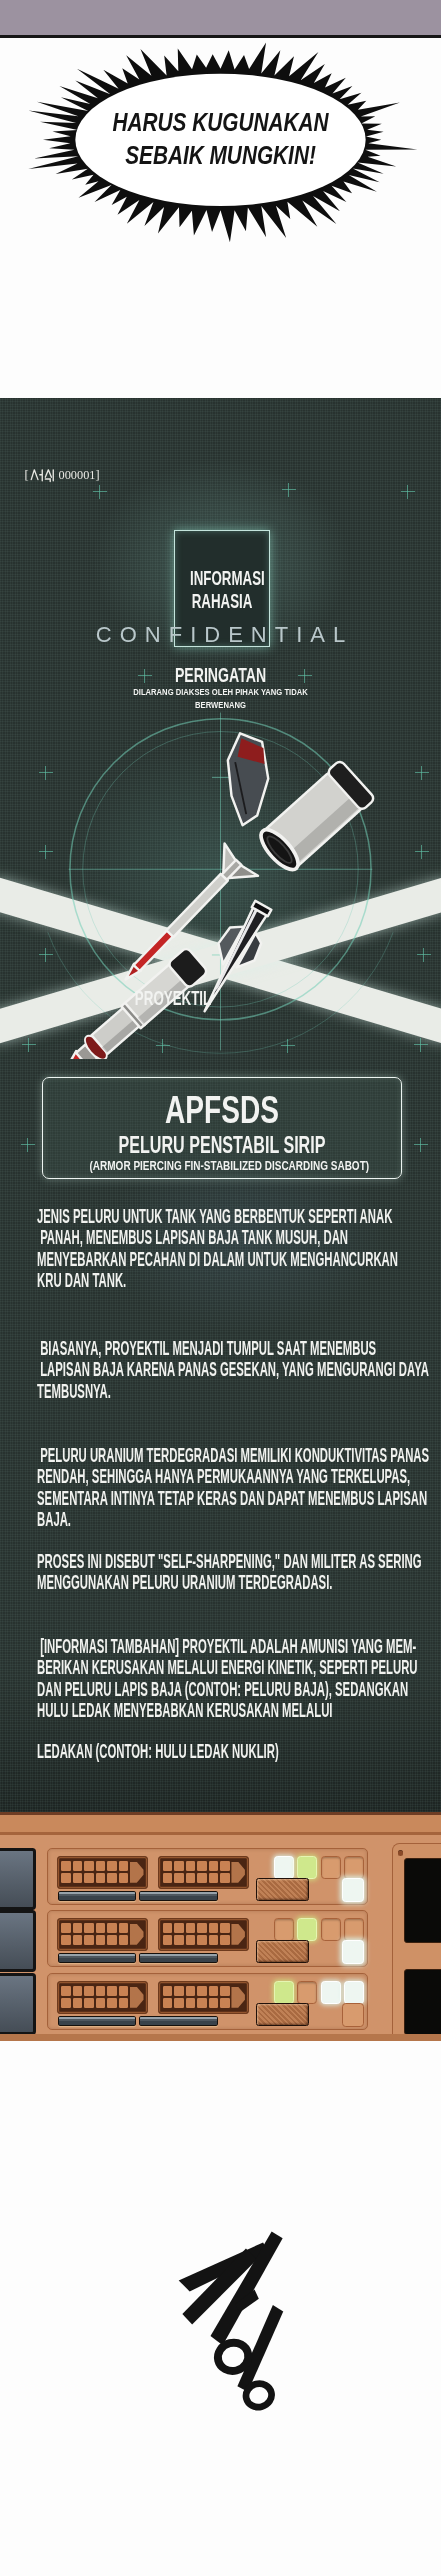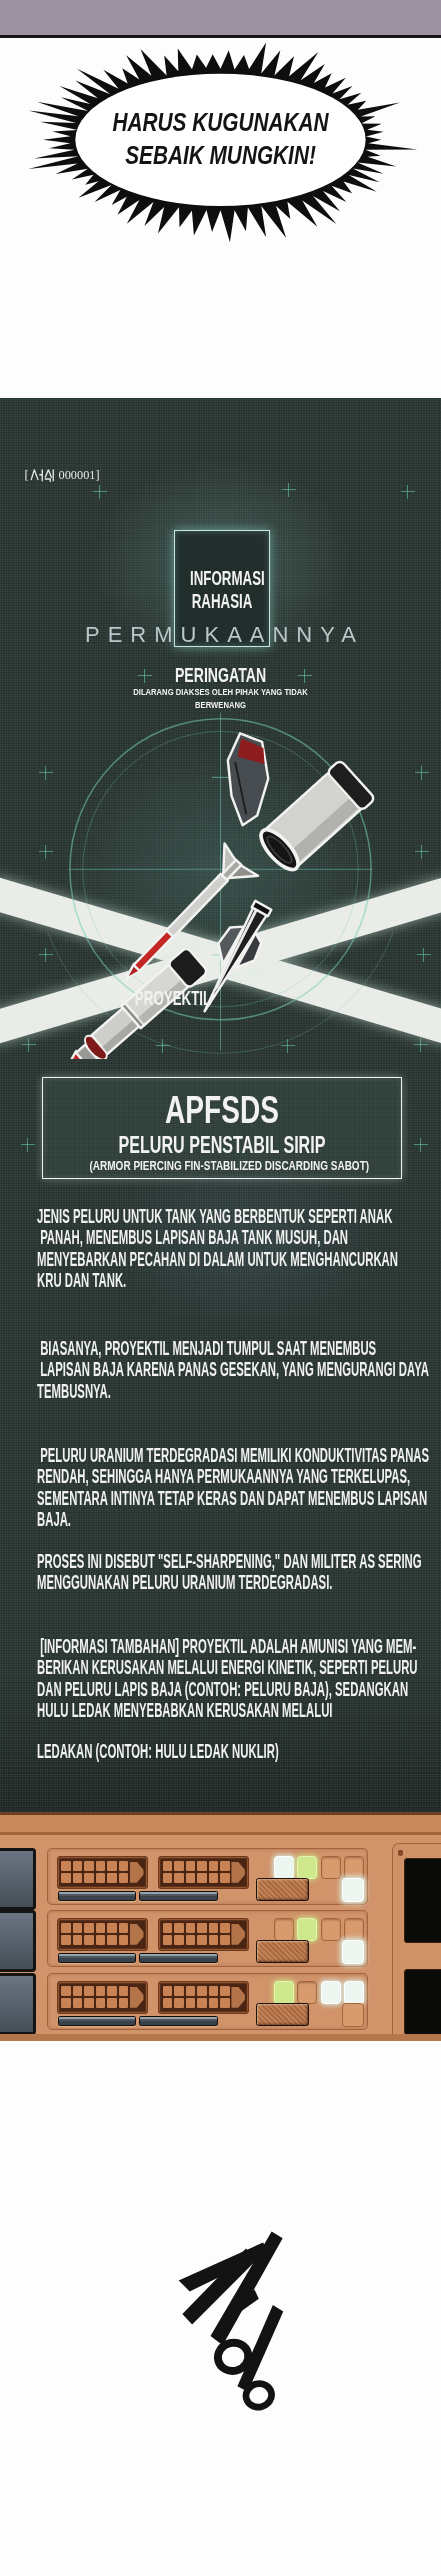--- a/index.html
+++ b/index.html
@@ -26,21 +26,21 @@
   .ribbon{left:-18.4px;top:546px;width:478px;height:33px;background:#e9ece7;
           box-shadow:0 0 12.3px rgba(215,240,232,0.55);}
   #center-square{left:174px;top:505px;width:94px;height:115px;background:#222e2c;
       border:1.2px solid rgba(205,238,230,0.95);
       box-shadow:0 0 9.8px rgba(150,225,205,0.55), inset 0 0 7.4px rgba(150,225,205,0.3);margin-top:25px;}
   #confidential{left:0;top:622px;width:441px;text-align:center;color:#b9c7ca;font-size:22px;
                 font-weight:400;letter-spacing:8px;text-indent:8px;}
   .plus{position:absolute;width:13.5px;height:13.5px;}
   .plus::before{content:"";position:absolute;left:6.1px;top:0;width:1.2px;height:13.5px;background:rgba(95,190,165,0.65);}
   .plus::after{content:"";position:absolute;left:0;top:6.1px;width:13.5px;height:1.2px;background:rgba(95,190,165,0.65);}
-  #info-box{left:42px;top:1077px;width:358px;height:100px;border:1.8px solid #edf4f1;border-radius:0;
+  #info-box{left:42px;top:1077px;width:358px;height:100px;border:1.8px solid #edf4f1;border-radius:7px;
             background:rgba(70,88,84,0.28);box-shadow:0 0 8.6px rgba(210,240,230,0.35), inset 0 0 6.1px rgba(210,240,230,0.15);}
   #info-box-dots{left:343px;top:1164px;color:rgba(215,190,160,0.55);font-size:9.8px;letter-spacing:4.9px;}
   .para{left:37px;transform:scaleX(0.54);transform-origin:left top;width:735px;}
   .pline{height:21.4px;line-height:21.4px;font-size:21px;font-weight:700;color:#f1f2ef;white-space:pre;}
   
   #console{left:0;top:1812px;width:441px;height:229px;background:#d0936a;overflow:hidden;}
   #console-band{position:absolute;left:0;top:0;width:441px;height:24.5px;
     background:linear-gradient(180deg,#6e3d24 0 2.5px,#c9895c 2.5px 20px,#a5643c 20px 23px,#d0936a 23px);}
   #console-bottom{position:absolute;left:0;top:222px;width:441px;height:7.4px;background:#b5764b;}
   .lscreen{position:absolute;left:-3.7px;width:34px;height:56px;border:3.1px solid #141414;border-radius:3.7px;
@@ -102,21 +102,21 @@
         </g>
       </svg>
       <span style="white-space:pre;"> 000001]</span>
     </div>
 
     <div id="center-square" class="abs" style="left:174px;top:107px;">
       <div class="cond" style="position:absolute;left:0;top:36px;width:94px;text-align:center;font-size:19.6px;transform:scaleX(0.68);">INFORMASI</div>
       <div class="cond" style="position:absolute;left:0;top:59px;width:94px;text-align:center;font-size:19.6px;transform:scaleX(0.68);">RAHASIA</div>
     </div>
 
-    <div id="confidential" class="abs" style="top:224px;">PERMUKAANNYA</div>
+    <div id="confidential" class="abs" style="top:224px;">CONFIDENTIAL</div>
 
     <div class="cond abs" style="left:0;top:266px;width:441px;text-align:center;font-size:19.6px;transform:scaleX(0.72);">PERINGATAN</div>
     <div class="cond abs" style="left:0;top:288px;width:441px;text-align:center;font-size:9.8px;transform:scaleX(0.78);">DILARANG DIAKSES OLEH PIHAK YANG TIDAK</div>
     <div class="cond abs" style="left:0;top:301px;width:441px;text-align:center;font-size:9.8px;transform:scaleX(0.78);">BERWENANG</div>
 
     <svg class="abs" style="left:0;top:306px;" width="441" height="355" viewBox="0 0 720 580">
       <g stroke="rgba(115,205,183,0.55)" fill="none">
         <circle cx="360" cy="270" r="246" stroke-width="2.5"></circle>
         <circle cx="360" cy="270" r="225" stroke-width="1.5" stroke="rgba(115,205,183,0.32)"></circle>
         <path d="M642,373 A300,300 0 0 1 78,373" stroke="rgba(115,205,183,0.28)" stroke-width="1.5"></path>

